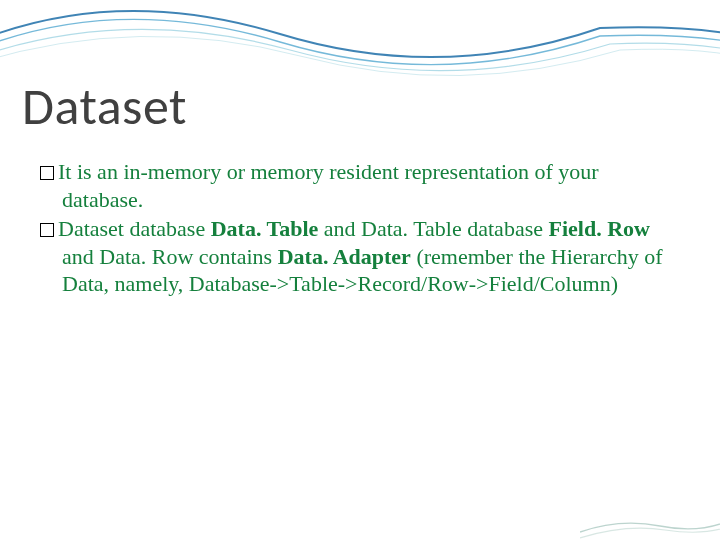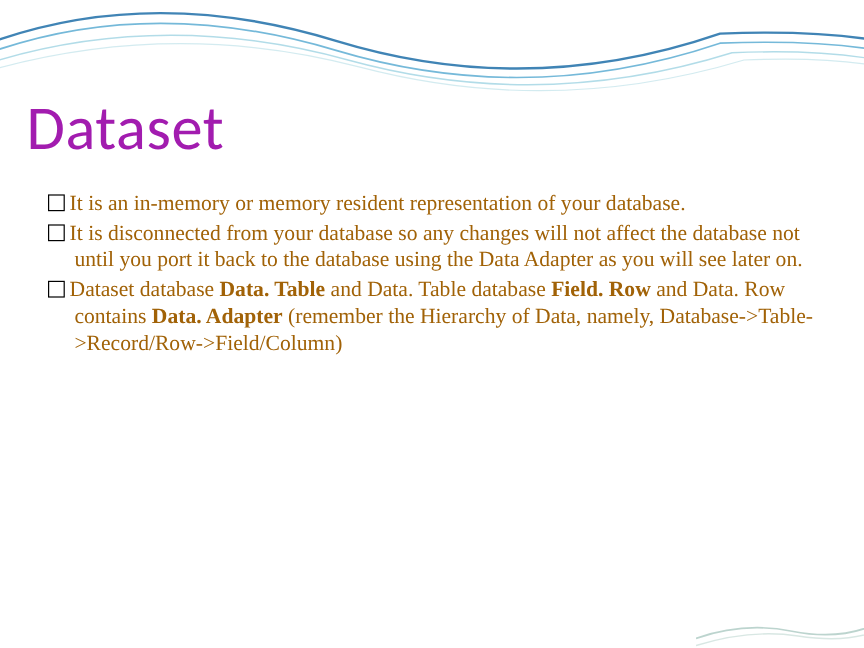--- a/index.html
+++ b/index.html
@@ -24,33 +24,33 @@
     left: 0;
     width: 720px;
     height: 80px;
     pointer-events: none;
   }
   .title {
     position: absolute;
     top: 74px;
     left: 22px;
     font-size: 52px;
-    color: #a21caf;
+    color: #404040;
     font-family: "Calibri Light", Calibri, Arial, sans-serif;
     font-weight: 400;
     letter-spacing: 0.5px;
   }
   .body {
     position: absolute;
     top: 158px;
     left: 40px;
     width: 640px;
-    font-size: 18px;
+    font-size: 22px;
     line-height: 1.25;
-    color: #a16207;
+    color: #15803d;
   }
   .body p {
     margin: 0 0 2px 0;
     text-indent: -22px;
     padding-left: 22px;
   }
   .bullet-marker {
     display: inline-block;
     width: 14px;
     height: 14px;
@@ -78,21 +78,20 @@
     <path d="M -20 40 Q 120 -15, 280 34 T 600 28 Q 700 24, 760 40" fill="none" stroke="#1e6fa8" stroke-width="2" opacity="0.85"></path>
     <path d="M -20 48 Q 120 -6, 280 42 T 600 36 Q 700 32, 760 48" fill="none" stroke="#3a9bc9" stroke-width="1.4" opacity="0.7"></path>
     <path d="M -20 56 Q 130 6, 290 50 T 610 44 Q 700 40, 760 56" fill="none" stroke="#7fc5d8" stroke-width="1.2" opacity="0.6"></path>
     <path d="M -20 62 Q 140 14, 300 56 T 620 50 Q 710 46, 760 62" fill="none" stroke="#a8d8e2" stroke-width="1" opacity="0.5"></path>
   </svg>
 
   <div class="title">Dataset</div>
 
   <div class="body" id="body-container">
       <p><span class="bullet-marker"></span><span>It is an in-memory or memory resident representation of your database.</span></p>
-      <p><span class="bullet-marker"></span><span>It is disconnected from your database so any changes will not affect the database not until you port it back to the database using the Data Adapter as you will see later on.</span></p>
       <p><span class="bullet-marker"></span><span>Dataset database </span><span class="b">Data. Table</span><span> and Data. Table database </span><span class="b">Field. Row</span><span> and Data. Row contains </span><span class="b">Data. Adapter</span><span> (remember the Hierarchy of Data, namely, Database-&gt;Table-&gt;Record/Row-&gt;Field/Column)</span></p>
     </div>
 
   <svg class="footer-deco" viewBox="0 0 140 60" preserveAspectRatio="none">
     <path d="M 0 52 Q 40 38, 80 46 T 150 40" fill="none" stroke="#8fb8ad" stroke-width="1.4" opacity="0.6"></path>
     <path d="M 0 58 Q 45 44, 85 50 T 150 46" fill="none" stroke="#b2cfc7" stroke-width="1.2" opacity="0.5"></path>
   </svg>
 
 </div>
 

